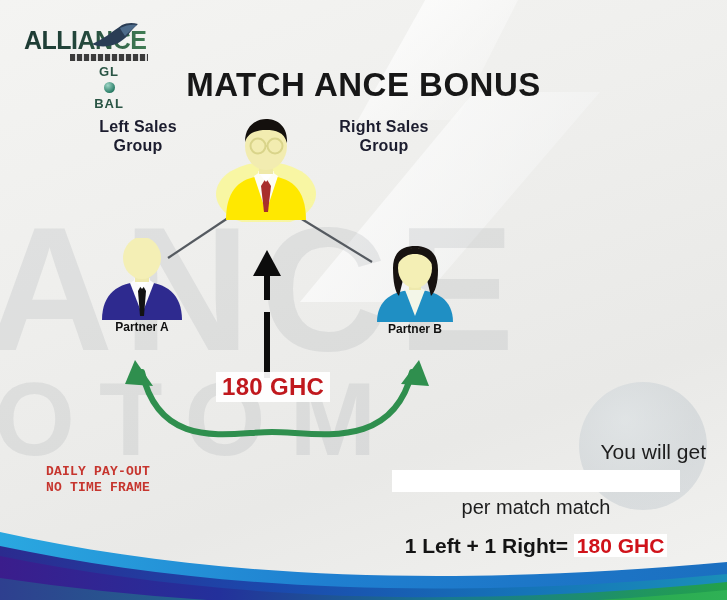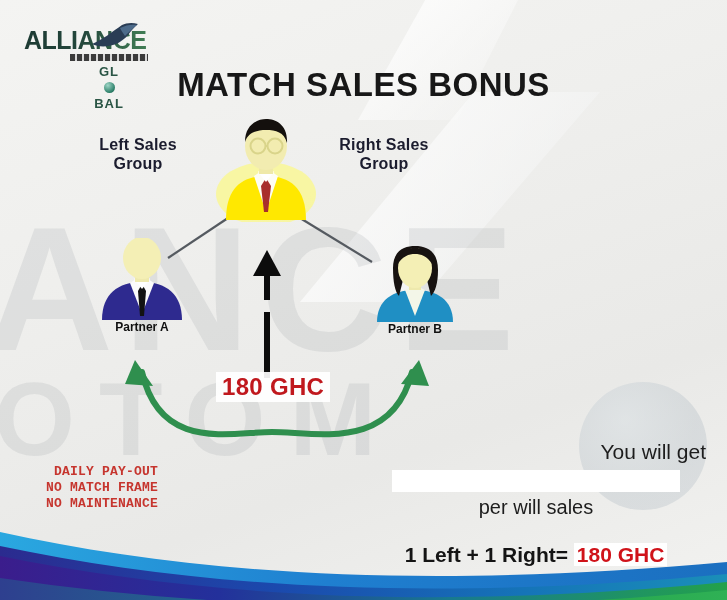--- a/index.html
+++ b/index.html
@@ -77,21 +77,21 @@
     position: absolute; left: 0; right: 0; top: 66px;
     text-align: center;
     font-size: 33px; font-weight: bold; color: #171717;
     letter-spacing: 0.5px;
   }
 
   
   .grp-label {
     position: absolute; text-align: center;
     font-size: 16px; font-weight: bold; color: #1b1c2e;
-    line-height: 1.18; letter-spacing: 0.2px; margin-top: 18px;
+    line-height: 1.18; letter-spacing: 0.2px;
   }
   .grp-left  { left: 68px;  top: 118px; width: 140px; }
   .grp-right { left: 308px; top: 118px; width: 152px; }
 
   
   .person { position: absolute; }
   .p-label {
     position: absolute; left: 50%; transform: translateX(-50%);
     white-space: nowrap; font-size: 12px; font-weight: bold; color: #101010;
   }
@@ -116,21 +116,21 @@
 
   
   .rightblock { position: absolute; left: 366px; top: 408px; width: 340px; }
   .rb-line1 { font-size: 21px; color: #1d1d1d; text-align: right; margin-top: 32px; }
   .rb-blank {
     height: 22px; margin: 6px 26px 4px 26px;
     background: #ffffff;
   }
   .rb-line2 { font-size: 20px; color: #1d1d1d; text-align: center; }
   .rb-line3 {
-    margin-top: 24px; text-align: center;
+    margin-top: 15px; text-align: center;
     font-size: 21px; font-weight: bold; color: #141414; white-space: nowrap;
   }
   .rb-line3 .amt { color: #d0131a; background: #ffffff; padding: 0 3px; }
 
   
   .waves { position: absolute; left: 0; bottom: 0; width: 727px; height: 84px; }
 </style>
 </head>
 <body>
 
@@ -151,21 +151,21 @@
     </svg>
     <div class="logo-word">ALLIANCE</div>
     <div class="logo-sub">
       <span class="logo-rule"></span>
       <span>GL</span>
       <span class="logo-globe"></span>
       <span>BAL</span>
     </div>
   </div>
 
-  <div class="title">MATCH SALES BONUS</div>
+  <div class="title">MATCH ANCE BONUS</div>
 
   <div class="grp-label grp-left">
     <div>Left Sales</div>
     <div>Group</div>
   </div>
   <div class="grp-label grp-right">
     <div>Right Sales</div>
     <div>Group</div>
   </div>
 
@@ -246,28 +246,27 @@
 
       <path d="M29 18 C30 5, 38 2, 46 2 C55 2, 63 6, 63 18 C58 10, 52 8, 46 8 C39 8, 33 11, 29 18 Z" fill="#171210"></path>
     </svg>
     <div class="p-label" style="top:76px;">Partner B</div>
   </div>
 
   <div class="ghc-center">180 GHC</div>
 
   <div class="redblock">
     <div>DAILY PAY-OUT</div>
-    <div>NO MATCH FRAME</div>
-    <div>NO MAINTENANCE</div>
+    <div>NO TIME FRAME</div>
   </div>
 
   <div class="rightblock">
     <div class="rb-line1">You will get</div>
     <div class="rb-blank"></div>
-    <div class="rb-line2">per will sales</div>
+    <div class="rb-line2">per match match</div>
     <div class="rb-line3">
       <span>1 Left + 1 Right= </span><span class="amt">180 GHC</span>
     </div>
   </div>
 
   <svg class="waves" width="727" height="84" viewBox="0 0 727 84" preserveAspectRatio="none">
     <defs>
       <linearGradient id="gLight" x1="0" y1="0" x2="1" y2="0">
         <stop offset="0%" stop-color="#2aa8e0"></stop>
         <stop offset="45%" stop-color="#1f7fd0"></stop>

